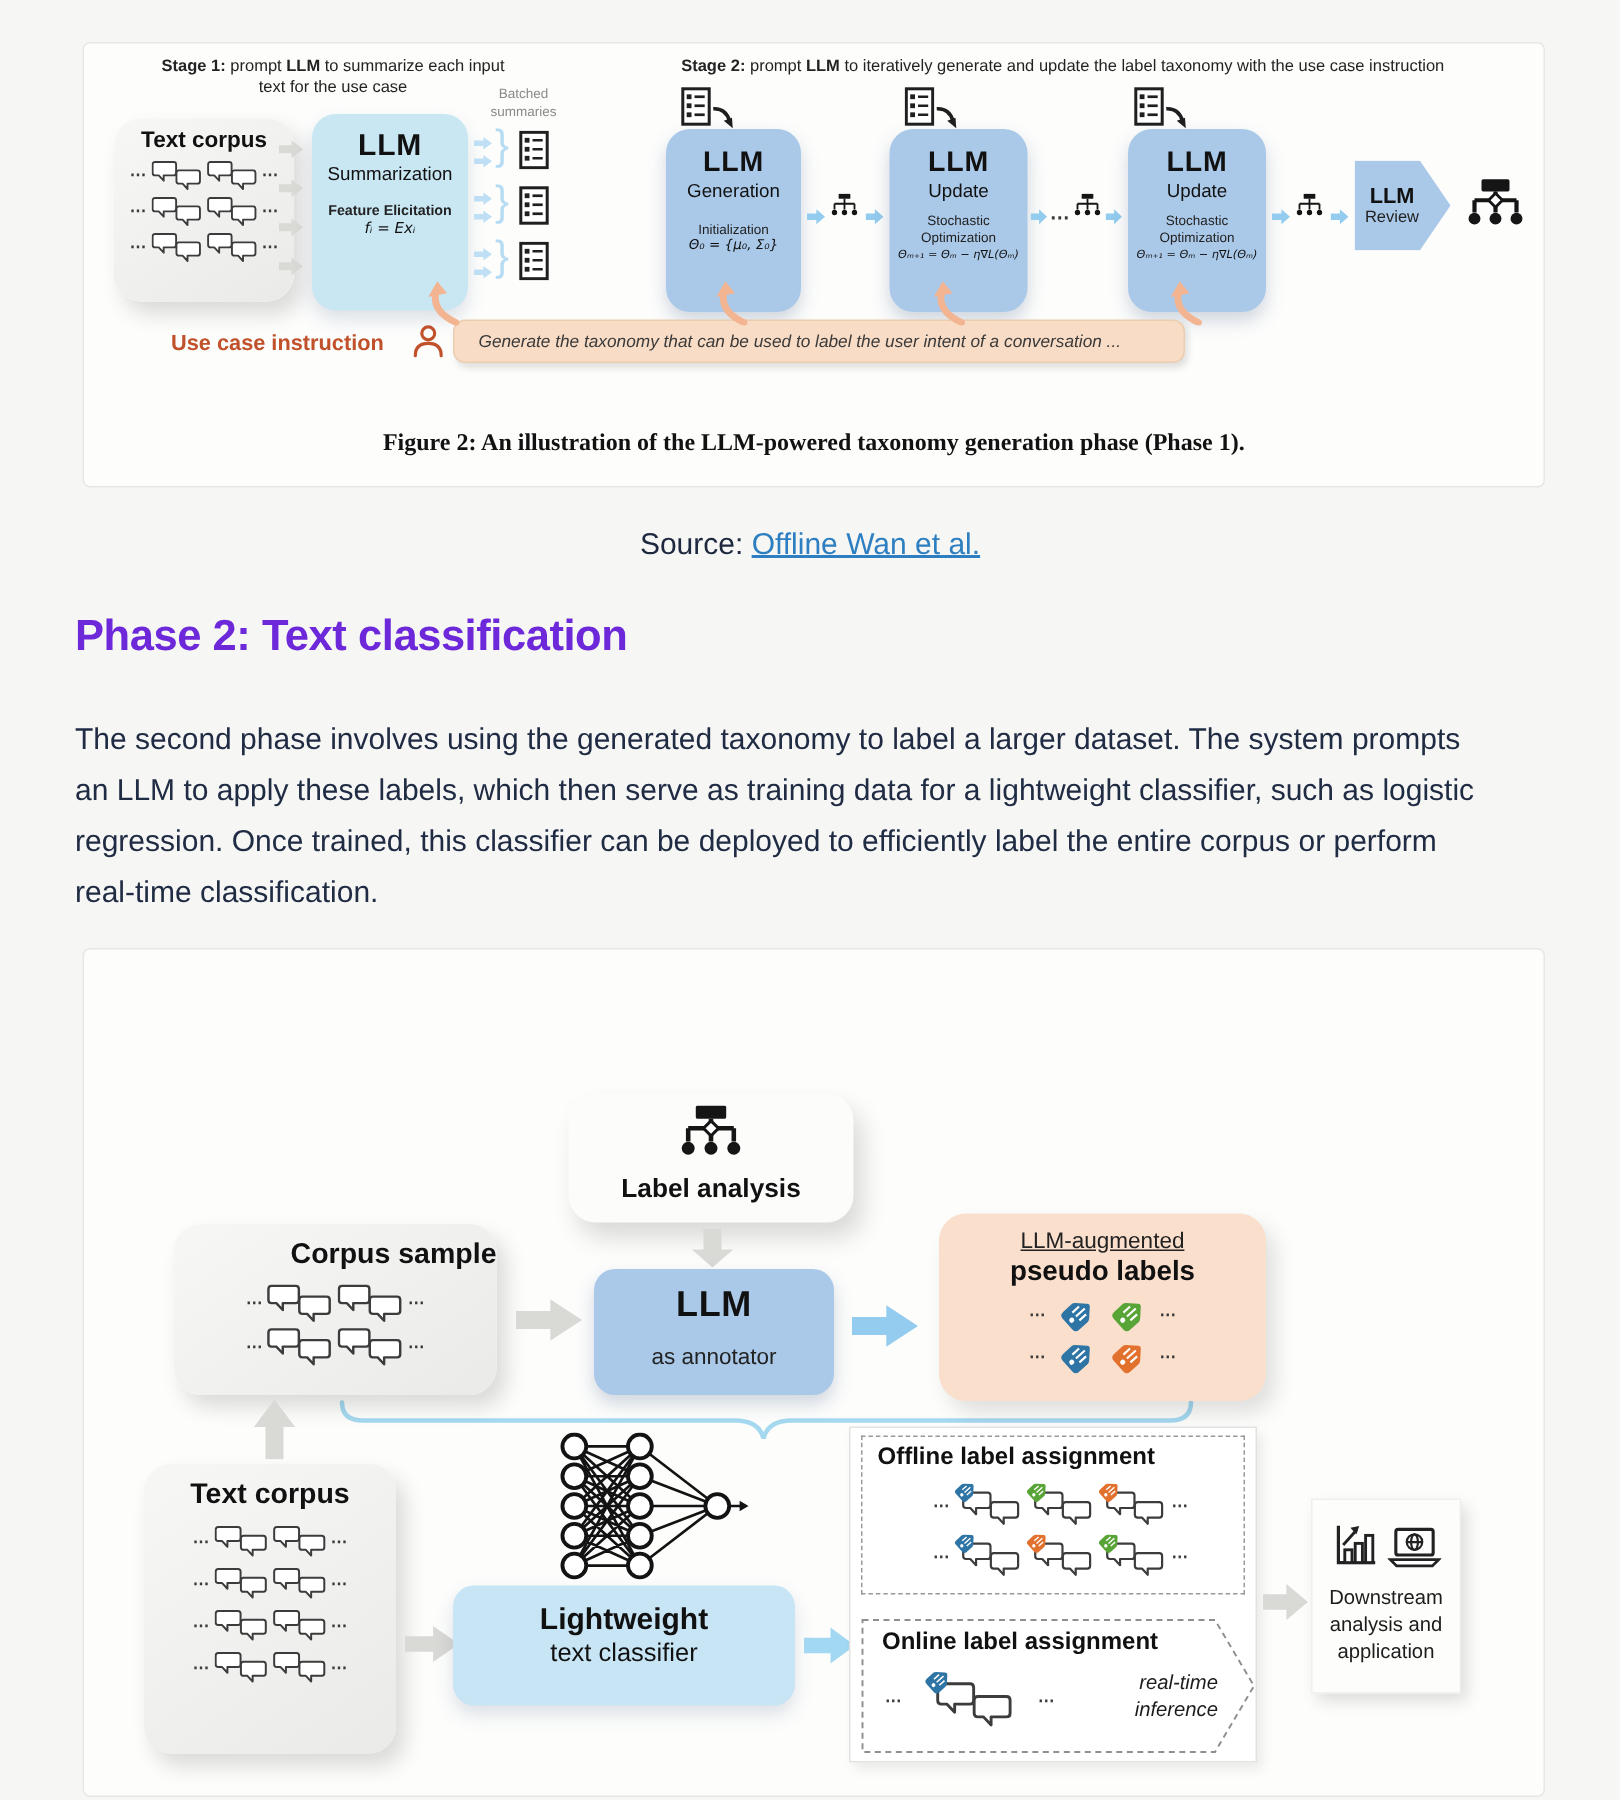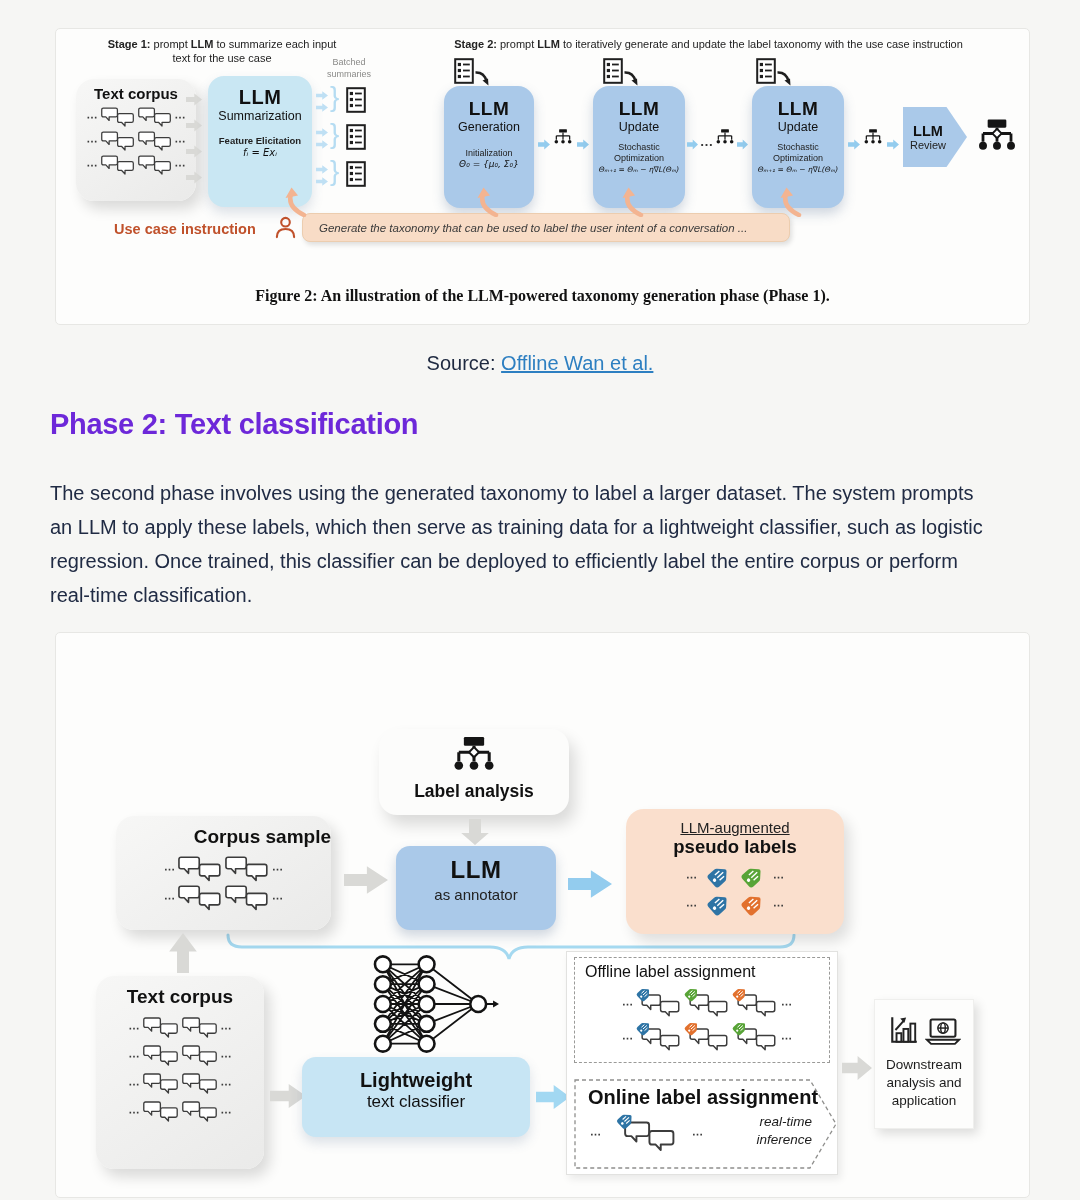--- a/index.html
+++ b/index.html
@@ -382,21 +382,21 @@
           <use href="#sym-bubbles"></use>
         </svg>
         <span class="d">⋯</span>
       </div>
   </div>
 
   <div class="ar ar-r gray" style="left:288px; top:232px; width:44px; height:30px;"></div>
 
   <div class="bluebox" style="left:340px; top:213px; width:160px; height:84px; border-radius:14px; padding-top:10px;">
     <div style="font-size:24px; font-weight:700; color:#111; letter-spacing:.5px;">LLM</div>
-    <div style="font-size:15px; color:#222; margin-top:2px;">as annotator</div>
+    <div style="font-size:15px; color:#222; margin-top:12px;">as annotator</div>
   </div>
 
   <div class="ar ar-r" style="left:512px; top:236px; width:44px; height:30px; background:#93ccee;"></div>
 
   <div class="peachbox" style="left:570px; top:176px; width:218px; height:125px; padding-top:10px;">
     <div style="font-size:15px; color:#222;text-decoration:underline;">LLM-augmented</div>
     <div style="font-size:18.5px; font-weight:700; color:#111;">pseudo labels</div>
     <div class="brow" style="margin-top:6px; gap:8px;">
         <span class="d">⋯</span>
         <svg class="c-blue" width="26" height="26" viewBox="0 0 26 26">
@@ -473,21 +473,21 @@
   <div class="cyanbox" style="left:246px; top:424px; width:228px; height:80px; border-radius:14px; padding-top:12px; background:#c7e5f4;">
     <div style="font-size:20px; font-weight:700; color:#111;">Lightweight</div>
     <div style="font-size:17px; color:#111;">text classifier</div>
   </div>
 
   <div class="ar ar-r softblue" style="left:480px; top:451px; width:34px; height:26px;"></div>
 
   <div class="abs" style="left:510px; top:318px; width:272px; height:224px; background:#fff; border:1px solid #e2e2e0; box-shadow:3px 4px 8px rgba(0,0,0,.08);"></div>
 
   <div class="dashedbox" style="left:518px; top:324px; width:256px; height:106px; padding:5px 0 0 10px;">
-    <div style="font-size:16px; font-weight:400; color:#111;">Offline label assignment</div>
+    <div style="font-size:16px; font-weight:700; color:#111;">Offline label assignment</div>
     <div class="brow" style="margin-top:8px; gap:4px; justify-content:center;">
       <span class="d">⋯</span>
       <span class="tb" style="width:44px; height:30px;">
           <svg style="position:absolute; left:4px; top:5px;" width="40" height="24" viewBox="0 0 46 28">
             <use href="#sym-bubbles"></use>
           </svg>
           <svg class="tagov c-blue" style="left:-2px; top:-3px;" width="17" height="17" viewBox="0 0 26 26">
             <use href="#sym-tag"></use>
           </svg>
         </span>
@@ -536,21 +536,21 @@
           </svg>
         </span>
       <span class="d">⋯</span>
     </div>
   </div>
 
   <div class="abs" style="left:518px; top:446px; width:264px; height:90px;">
     <svg width="264" height="90" viewBox="0 0 264 90" style="position:absolute; left:0; top:0;">
       <path d="M1 1 H236 L262 45 L236 89 H1 Z" fill="#fff" stroke="#8f8f8d" stroke-width="1.3" stroke-dasharray="4 3"></path>
     </svg>
-    <div class="abs" style="left:14px; top:7px; font-size:20px; font-weight:700; color:#111;text-align:center;">Online label assignment</div>
+    <div class="abs" style="left:14px; top:7px; font-size:16px; font-weight:700; color:#111;text-align:center;">Online label assignment</div>
     <span class="abs d" style="left:16px; top:50px;">⋯</span>
     <span class="tb abs" style="left:42px; top:34px; width:60px; height:42px;">
       <svg style="position:absolute; left:8px; top:8px;" width="52" height="32" viewBox="0 0 46 28">
           <use href="#sym-bubbles"></use>
         </svg>
       <svg class="tagov c-blue" style="left:-1px; top:-2px;" width="20" height="20" viewBox="0 0 26 26">
           <use href="#sym-tag"></use>
         </svg>
     </span>
     <span class="abs d" style="left:118px; top:50px;">⋯</span>

